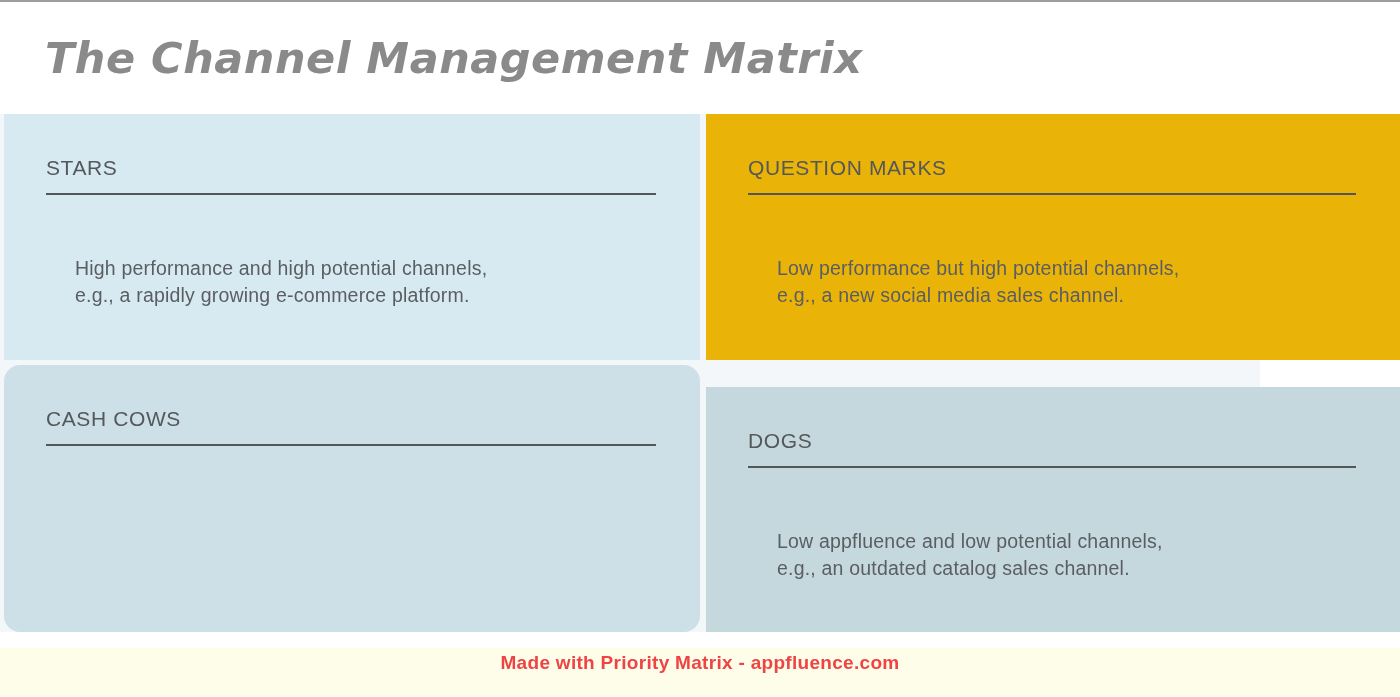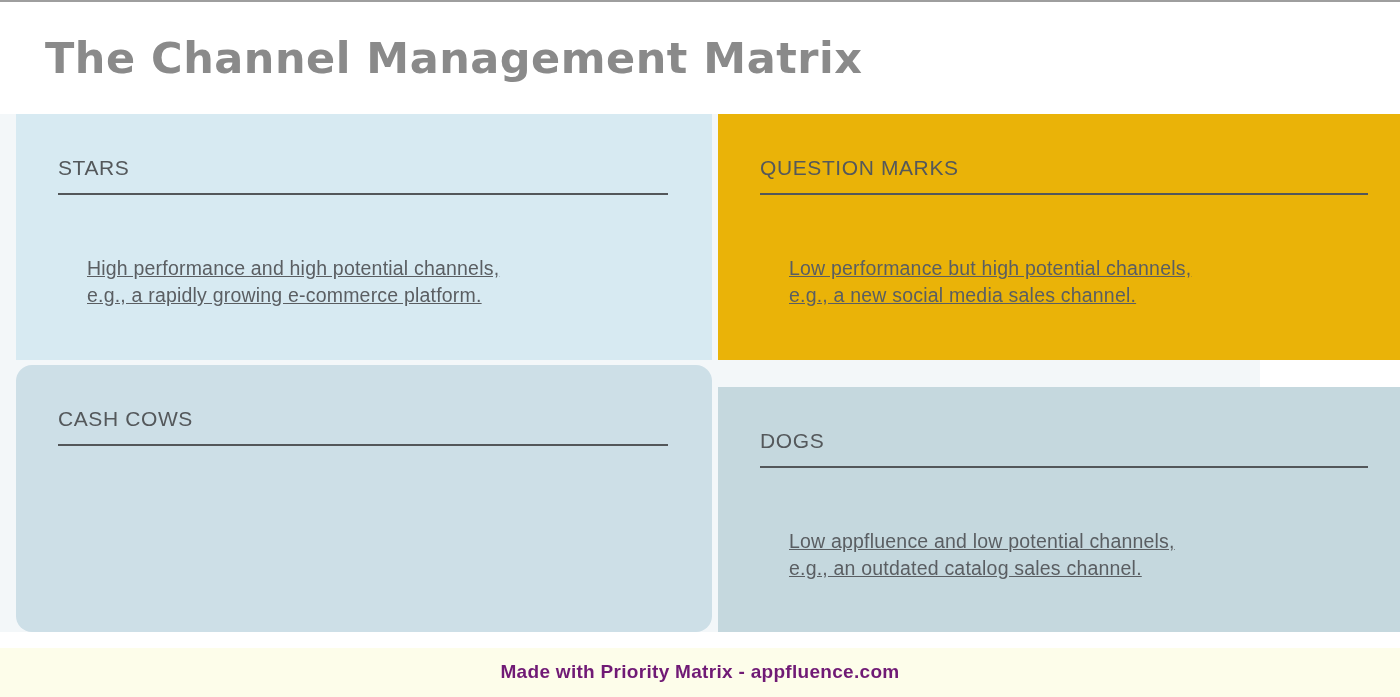--- a/index.html
+++ b/index.html
@@ -17,36 +17,37 @@
   }
   .window-edge-left {
     position: absolute; top: 0; left: 0;
     width: 2px; height: 88px;
     background: #9e9e9e;
   }
   header.page-header {
     position: absolute; top: 2px; left: 0;
     width: 1400px; height: 91px;
     background: #ffffff;
+    font-style: italic;
   }
   h1.page-title {
     margin: 0;
     position: absolute; left: 45px; top: 31px;
     font-family: "DejaVu Sans", sans-serif;
     font-size: 43px; font-weight: bold;
     color: #8a8a8a;
     letter-spacing: 0.5px;
     white-space: nowrap;
   }
   .matrix-grid {
     position: absolute; top: 114px; left: 0;
     width: 1260px; height: 518px;
     background: #f3f7f9;
     display: grid;
-    padding-left: 16px;
+    padding-left: 4px;
     box-sizing: border-box;
     grid-template-columns: 696px 694px;
     grid-template-rows: 246px 267px;
     column-gap: 6px;
     row-gap: 5px;
   }
   .quadrant {
     box-sizing: border-box;
     padding: 42px 44px 0 42px;
     overflow: hidden;
@@ -66,33 +67,32 @@
     border-bottom: 2px solid #53575a;
   }
   .quadrant p {
     margin: 60px 0 0 0;
     padding-left: 29px;
     font-size: 19.5px;
     line-height: 27px;
     color: #5a5e62;
     letter-spacing: 0.2px;
     white-space: pre-line;
-    text-decoration: underline;
   }
   footer.page-footer {
     position: absolute; left: 0; top: 648px;
     width: 1400px; height: 49px;
     background: #fdfdea;
     text-align: center;
   }
   .footer-credit {
-    padding-top: 13px;
+    padding-top: 4px;
     font-size: 19px;
     font-weight: bold;
-    color: #701a75;
+    color: #ef4444;
     letter-spacing: 0.3px;
   }
 </style>
 </head>
 <body>
 
 <div class="top-border"></div>
 <div class="window-edge-left"></div>
 
 <header class="page-header">

